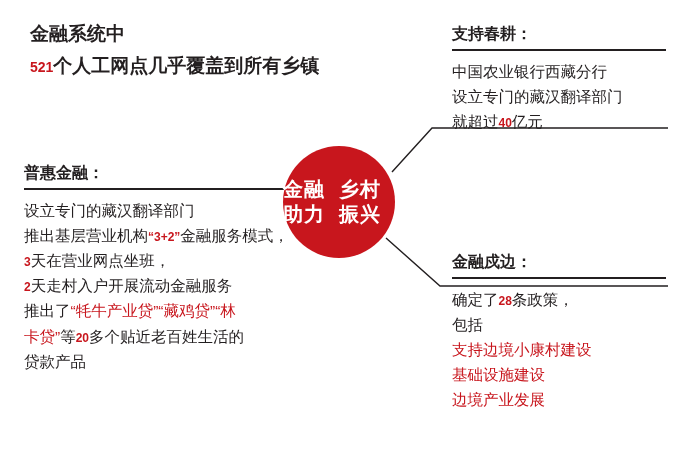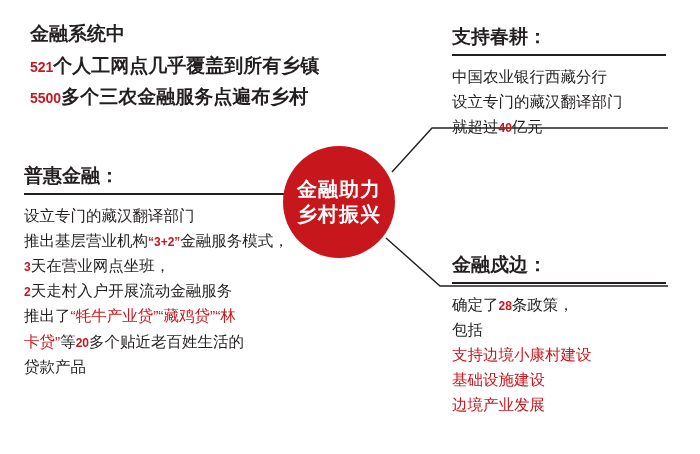--- a/index.html
+++ b/index.html
@@ -33,35 +33,35 @@
   .badge {
     position: absolute;
     left: 283px;
     top: 146px;
     width: 112px;
     height: 112px;
     border-radius: 50%;
     background: #c8161d;
     color: #ffffff;
     display: flex;
-    flex-direction: column;
+    flex-direction: row;
     align-items: center;
     justify-content: center;
     font-size: 20px;
     font-weight: bold;
     letter-spacing: 1px;
     line-height: 1.25;
     box-shadow: 0 0 0 0 rgba(0,0,0,0);
   }
   .badge span { display: block; }
 
   
   .block { position: absolute; }
   .heading {
-    font-size: 19px;
+    font-size: 16px;
     font-weight: bold;
     color: #231f20;
     padding-bottom: 4px;
     white-space: nowrap;
   }
   .rule {
     height: 2px;
     background: #231f20;
     margin-bottom: 8px;
   }
@@ -117,23 +117,20 @@
 
     <polyline points="300,160 262,124 30,124" fill="none" stroke="#231f20" stroke-width="0"></polyline>
   </svg>
 
   <div class="block" id="block-top-left">
     <div class="t-line">
       <span>金融系统中</span>
     </div>
     <div class="t-line">
       <span class="t-num">521</span><span>个人工网点几乎覆盖到所有乡镇</span>
-    </div>
-    <div class="t-line">
-      <span class="t-num">5500</span><span>多个三农金融服务点遍布乡村</span>
     </div>
   </div>
 
   <div class="block" id="block-left">
     <div class="heading">普惠金融：</div>
     <div class="rule"></div>
 
     <div class="line">
       <span>设立专门的藏汉翻译部门</span>
     </div>

